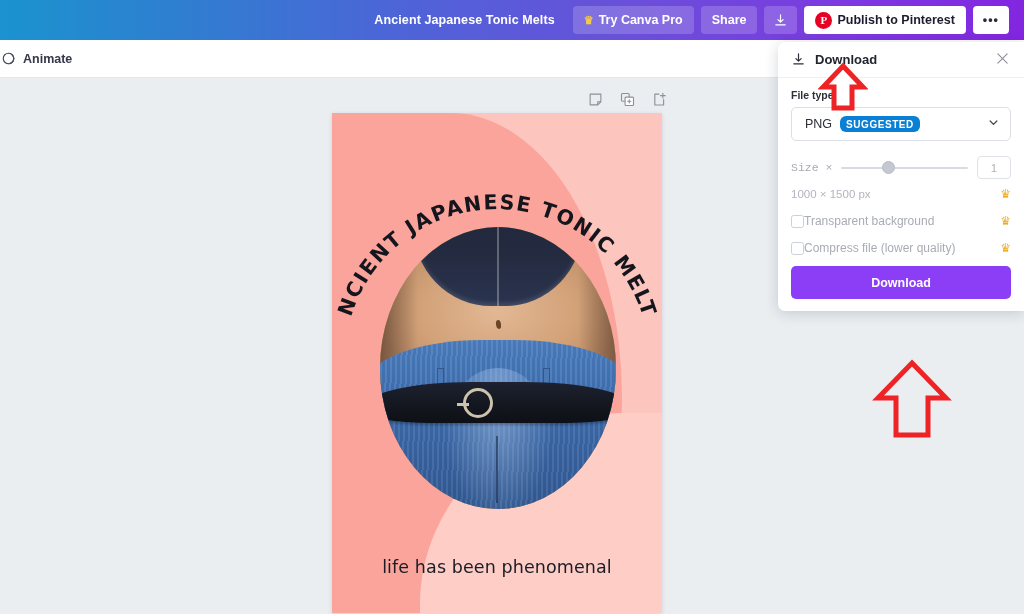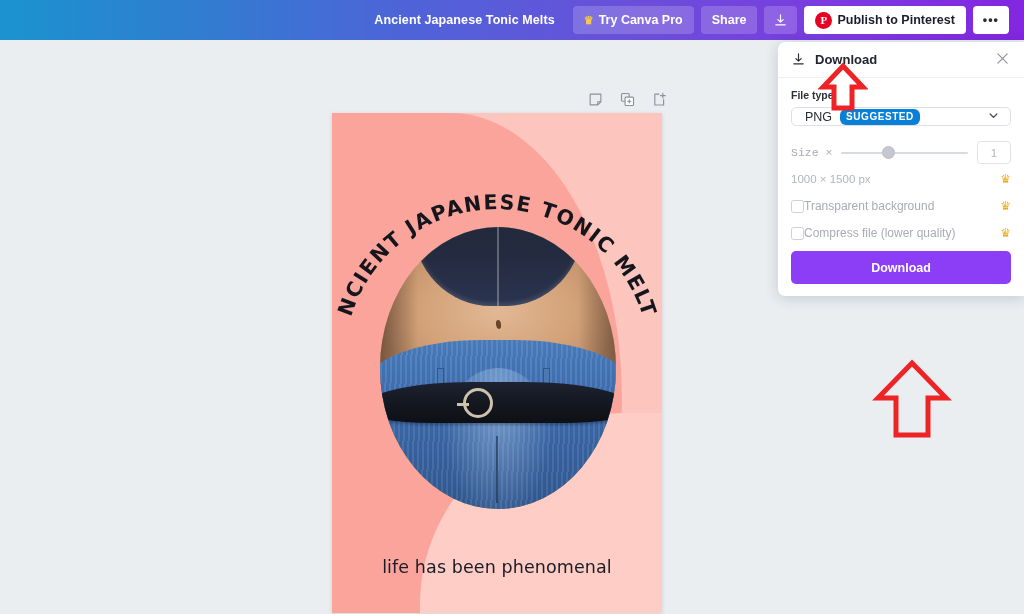--- a/index.html
+++ b/index.html
@@ -186,21 +186,21 @@
   }
   .dl-head-title {
     font-size: 13px; color: #22242f; font-weight: 600; margin-left: 9px; flex: 1;
   }
   .close-x { cursor: pointer; color: #8c8f9b; padding: 3px; }
   .dl-body { padding: 11px 13px 12px 13px; }
   .lbl-filetype {
     font-size: 10.5px; font-weight: 700; color: #2d2f3a; margin-bottom: 6px;
   }
   .select-box {
-    height: 19px; border: 1px solid #dcdfe5; border-radius: 5px;
+    height: 34px; border: 1px solid #dcdfe5; border-radius: 5px;
     display: flex; align-items: center; padding: 0 10px 0 13px;
     cursor: pointer; background: #fff;
   }
   .select-val { font-size: 12.5px; color: #2b2d38; }
   .badge-suggested {
     background: #0a7fd6; color: #fff; font-size: 10px; font-weight: 700;
     letter-spacing: .55px; padding: 2.5px 6px; border-radius: 6px; margin-left: 8px;
   }
   .chev { margin-left: auto; color: #4a4d59; }
 
@@ -279,20 +279,29 @@
       <span class="pin-badge">P</span>
       <span>Publish to Pinterest</span>
     </div>
 
     <div class="tb-btn white dots">
       <span>•••</span>
     </div>
     <div class="spacer-right"></div>
   </div>
 
+  <div class="toolbar2">
+    <div class="animate-btn">
+      <svg width="15" height="15" viewBox="0 0 16 16" fill="none">
+        <circle cx="8" cy="8" r="5.6" stroke="#4a4d5c" stroke-width="1.3"></circle>
+        <path d="M8 2.4a5.6 5.6 0 010 11.2" stroke="#4a4d5c" stroke-width="1.3"></path>
+      </svg>
+      <span>Animate</span>
+    </div>
+  </div>
 
   <div class="workspace">
 
     <div class="page-tools">
       <svg class="page-tool" width="15" height="15" viewBox="0 0 16 16" fill="none">
         <path d="M2.3 2.3h11.4v8.1l-3.3 3.3H2.3z" stroke="#8d9099" stroke-width="1.2" stroke-linejoin="round"></path>
         <path d="M13.7 10.4h-3.3v3.3" stroke="#8d9099" stroke-width="1.2" stroke-linejoin="round"></path>
       </svg>
       <svg class="page-tool" width="15" height="15" viewBox="0 0 16 16" fill="none">
         <rect x="1.6" y="1.6" width="8.2" height="8.2" rx="1" stroke="#8d9099" stroke-width="1.2"></rect>

